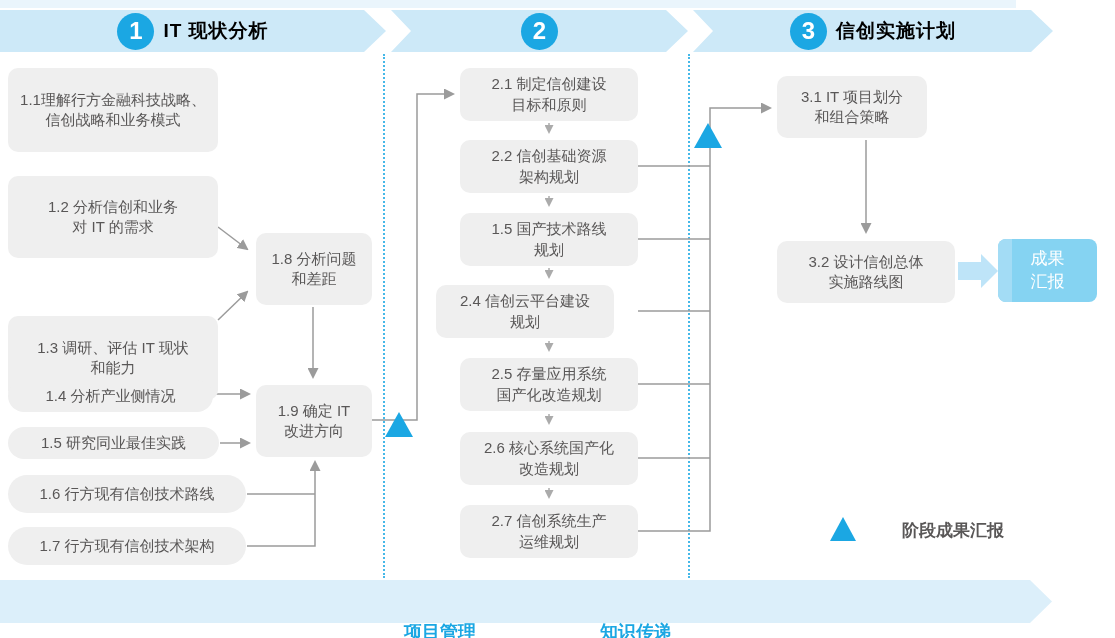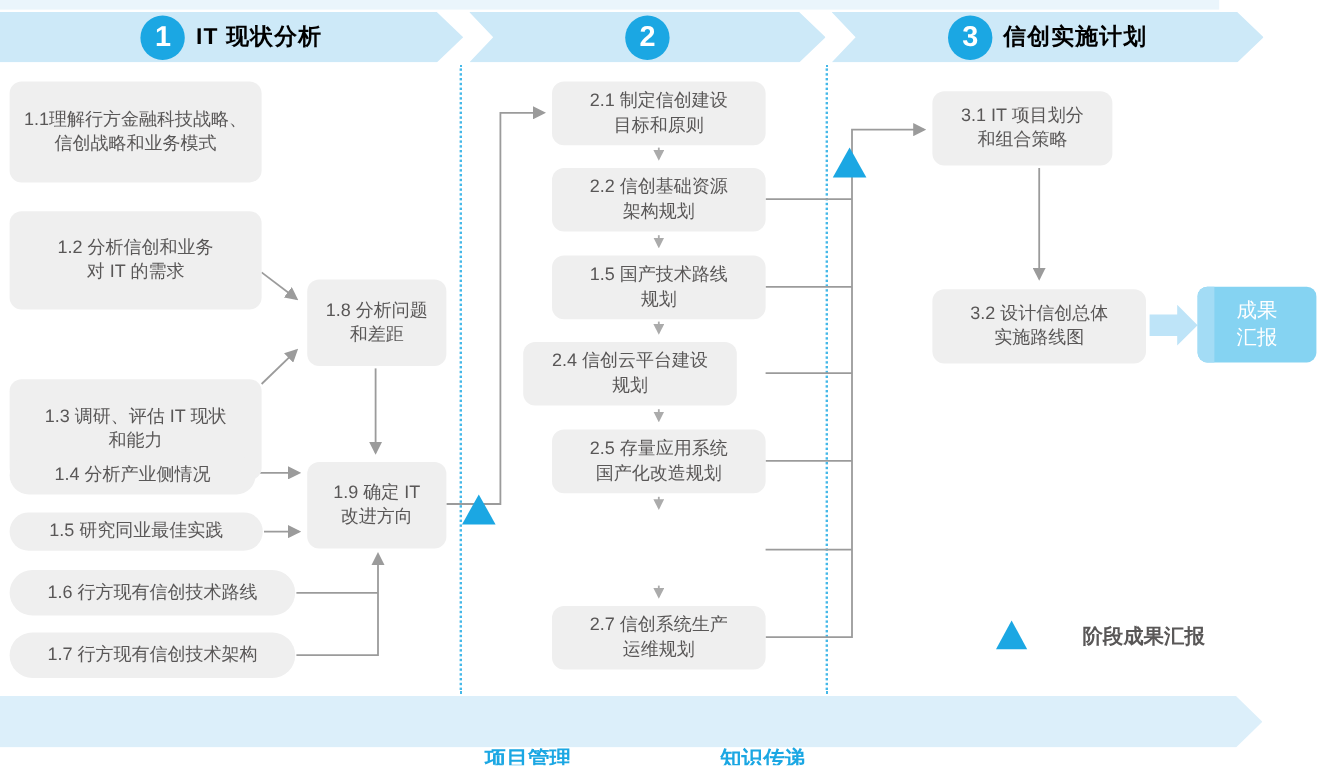--- a/index.html
+++ b/index.html
@@ -140,20 +140,22 @@
   <div class="gbox" id="b21">2.1 制定信创建设
 目标和原则</div>
   <div class="gbox" id="b22">2.2 信创基础资源
 架构规划</div>
   <div class="gbox" id="b23">1.5 国产技术路线
 规划</div>
   <div class="gbox" id="b24">2.4 信创云平台建设
 规划</div>
   <div class="gbox" id="b25">2.5 存量应用系统
 国产化改造规划</div>
+  <div class="gbox" id="b26">2.6 核心系统国产化
+改造规划</div>
   <div class="gbox" id="b27">2.7 信创系统生产
 运维规划</div>
 
   <div class="gbox" id="b31">3.1 IT 项目划分
 和组合策略</div>
   <div class="gbox" id="b32">3.2 设计信创总体
 实施路线图</div>
 
   <div id="result-box">成果
 汇报</div>

